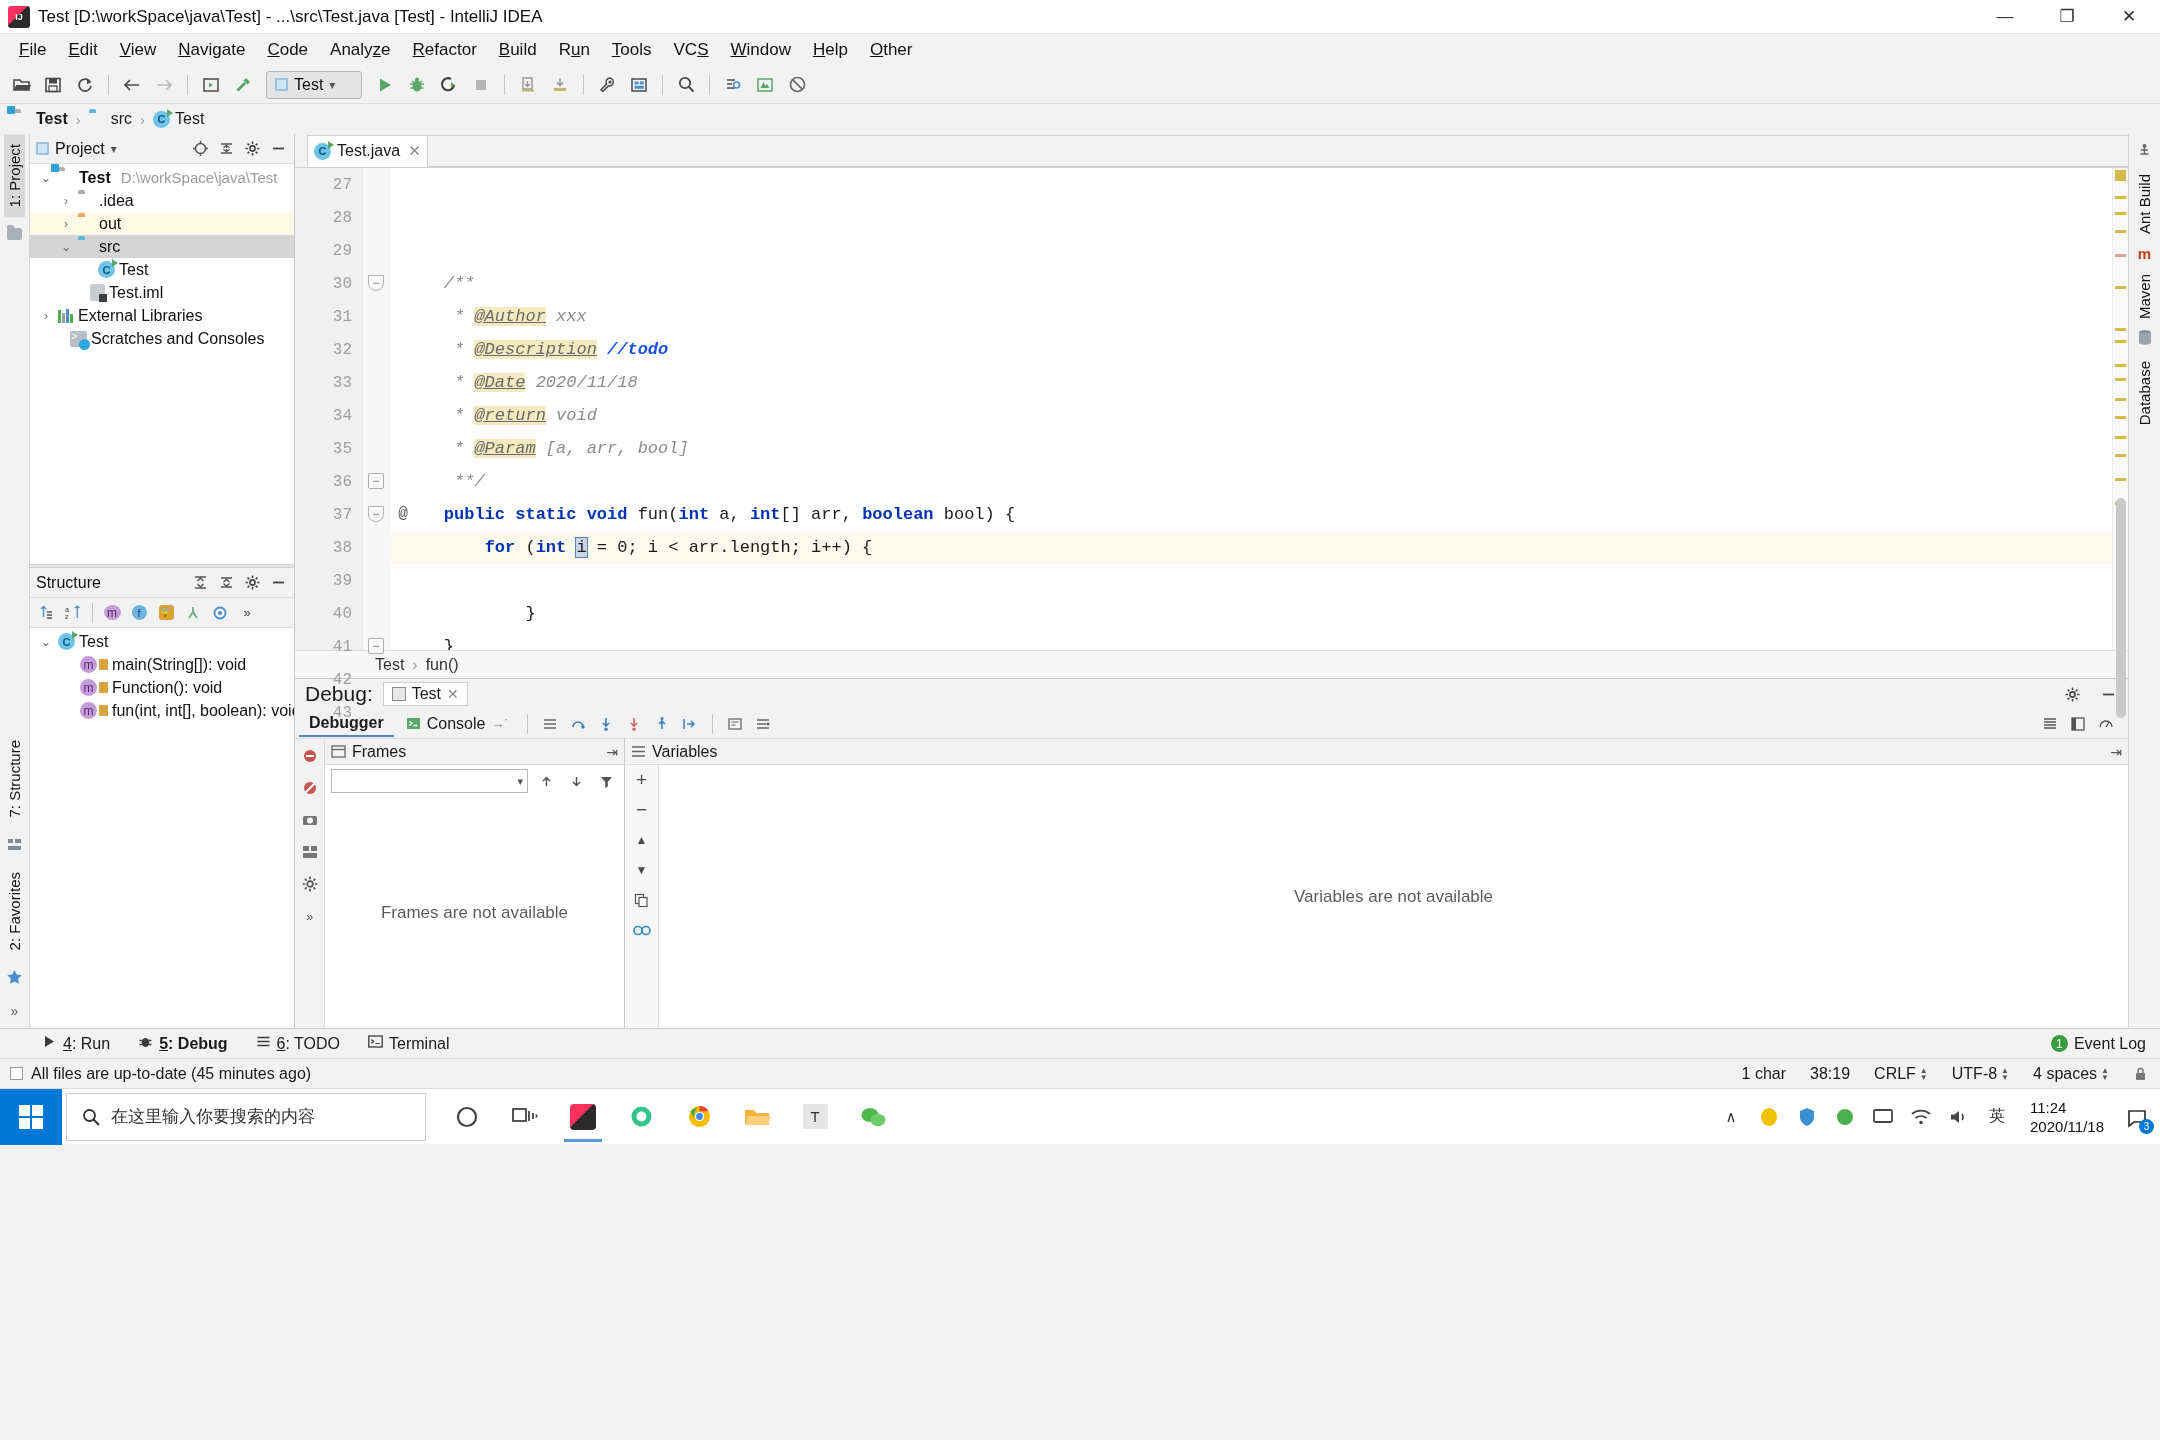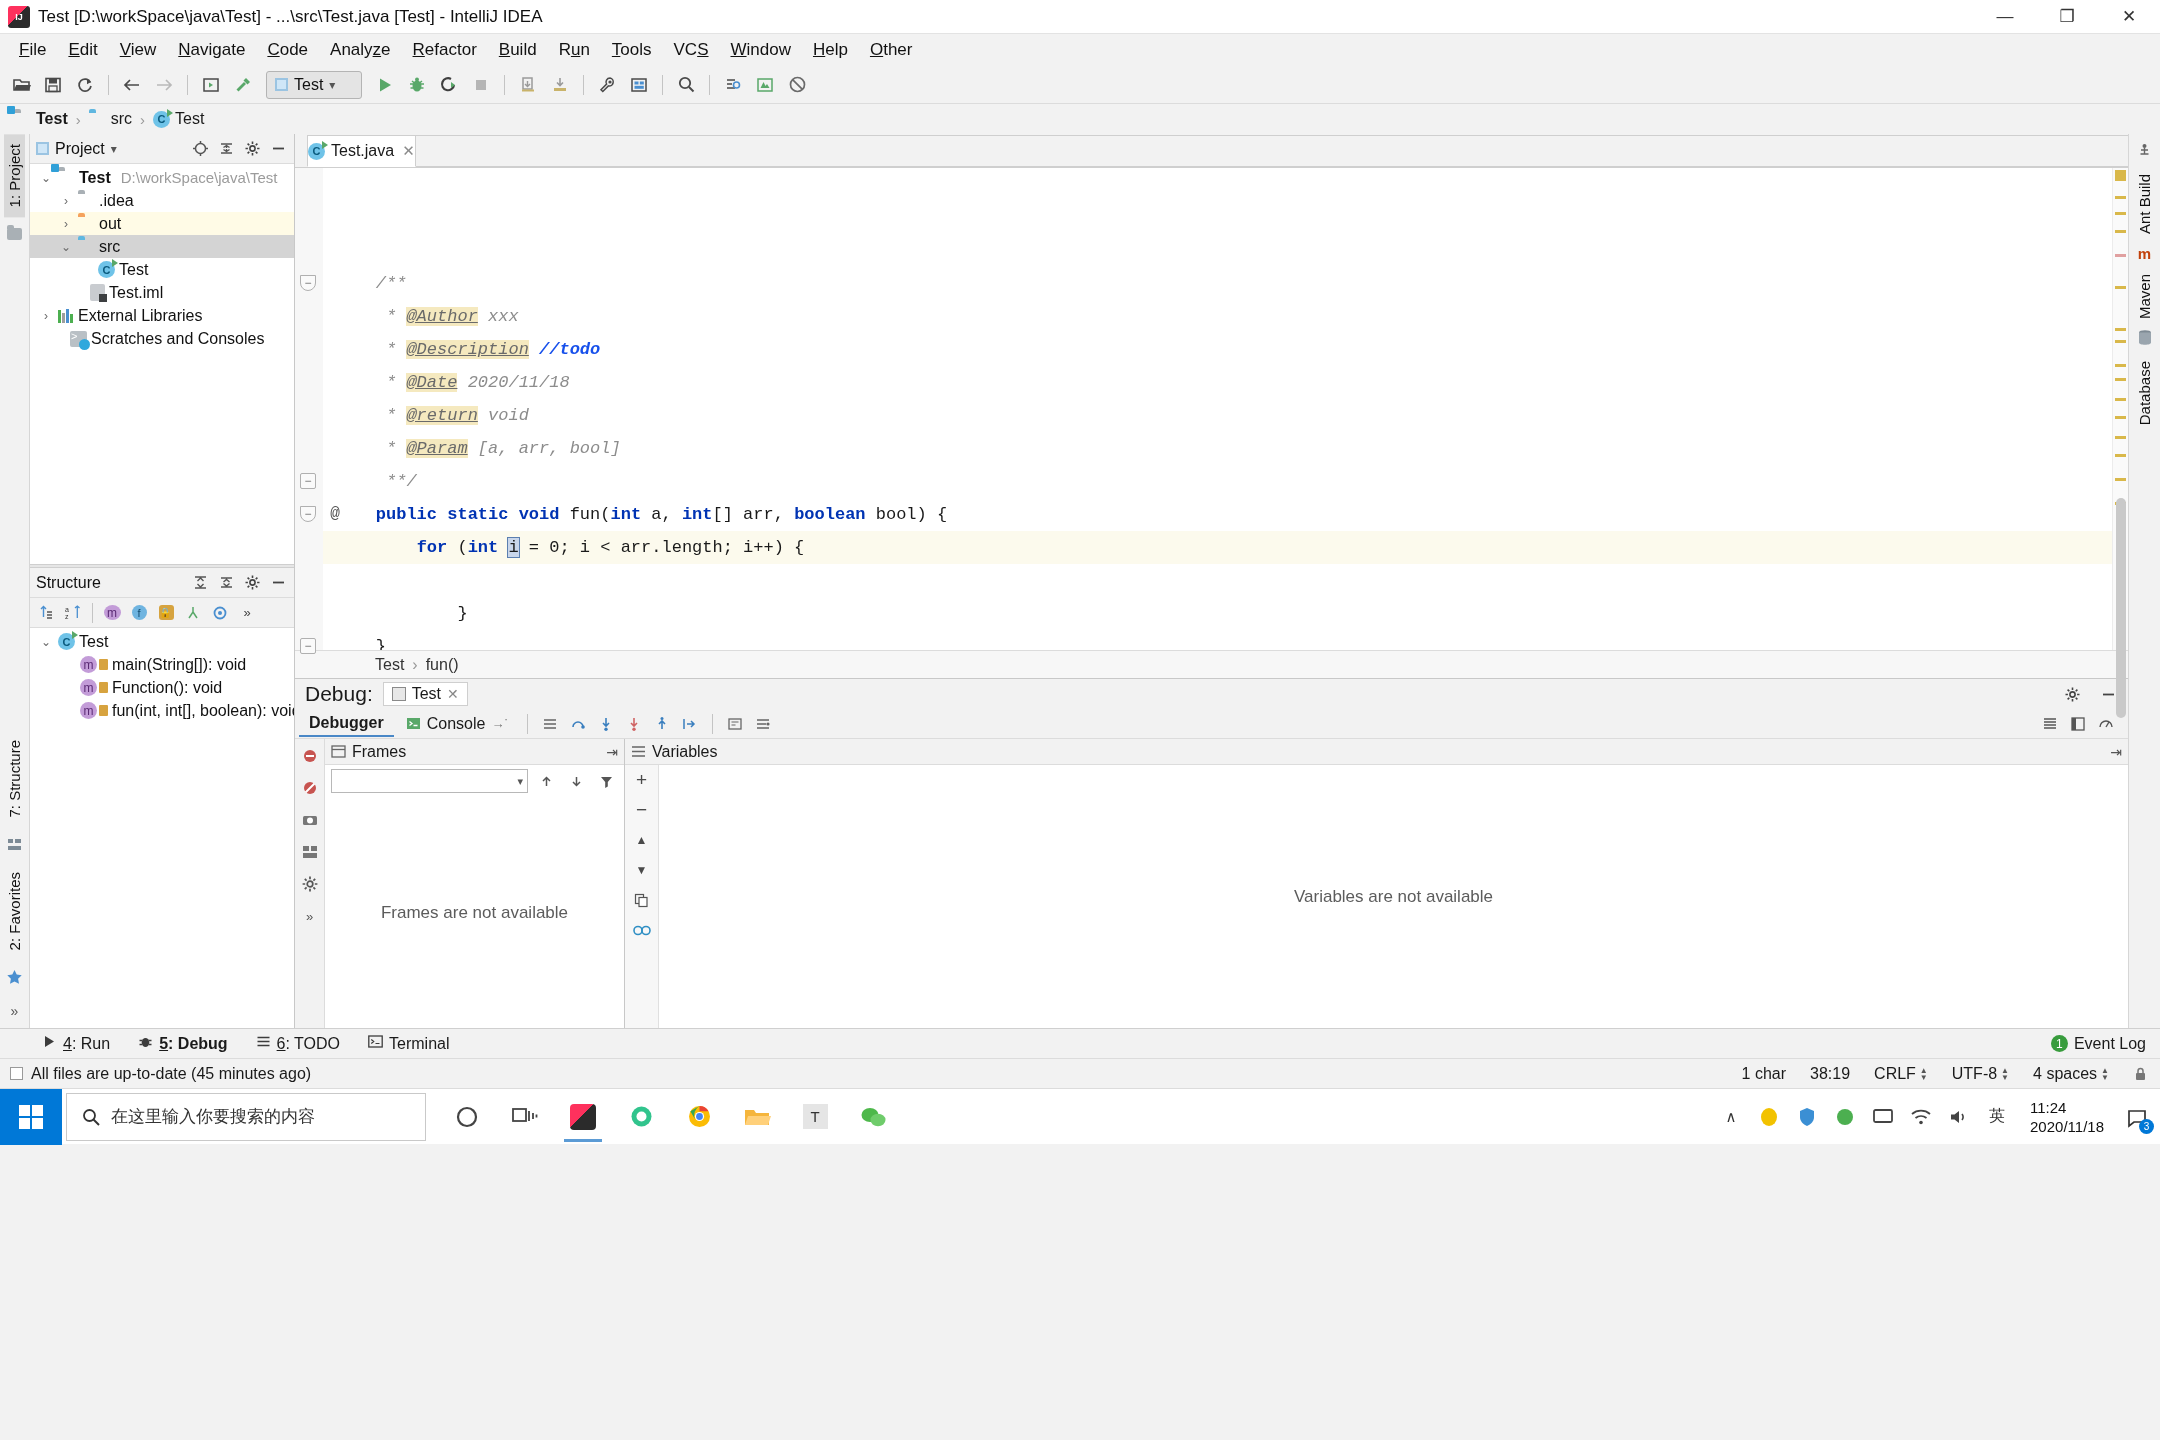--- a/index.html
+++ b/index.html
@@ -122,21 +122,21 @@
   
   .stoolbar { height:30px; background:#f2f2f2; display:flex; align-items:center; gap:3px;
               padding:0 4px; border-bottom:1px solid #dcdcdc; }
   .sbtn { width:24px;height:24px; display:flex;align-items:center;justify-content:center;
           border-radius:3px; font-size:13px; }
 
   
   .editorcol { flex:1; display:flex; flex-direction:column; min-width:0; background:#fff; }
   .tabstrip { height:34px; background:#f2f2f2; display:flex; align-items:flex-end;
               border-bottom:1px solid #cfcfcf; flex:0 0 34px; }
-  .etab { height:32px; display:flex; align-items:center; gap:6px; padding:0 0;
+  .etab { height:32px; display:flex; align-items:center; gap:6px; padding:0 6px;
           background:#fff; border:1px solid #cfcfcf; border-bottom:1px solid #fff;
           margin-left:12px; font-size:16px; }
   .etab .x { color:#8a8a8a; font-size:15px; margin-left:2px; }
   .tabrest{ flex:1; height:32px; border-bottom:1px solid #cfcfcf; background:#f2f2f2;
             border-top:1px solid #cfcfcf; margin-left:0; }
   .edarea { flex:1; display:flex; min-height:0; position:relative; background:#fff; }
   .gutter { width:68px; background:#f0f0f0; flex:0 0 68px; position:relative;
             border-right:1px solid #ececec; }
   .gline { height:33px; display:flex; align-items:center; justify-content:flex-end;
            padding-right:10px; font-size:16px; color:#a0a0a0;
@@ -649,20 +649,39 @@
           <span class="cls-ico">
               <span class="play"></span>
             </span>
           <span>Test.java</span>
           <span class="x">✕</span>
         </div>
         <div class="tabrest"></div>
       </div>
 
       <div class="edarea">
+        <div class="gutter" id="gutter">
+            <div class="gline">27</div>
+            <div class="gline">28</div>
+            <div class="gline">29</div>
+            <div class="gline">30</div>
+            <div class="gline">31</div>
+            <div class="gline">32</div>
+            <div class="gline">33</div>
+            <div class="gline">34</div>
+            <div class="gline">35</div>
+            <div class="gline">36</div>
+            <div class="gline">37</div>
+            <div class="gline">38</div>
+            <div class="gline">39</div>
+            <div class="gline">40</div>
+            <div class="gline">41</div>
+            <div class="gline">42</div>
+            <div class="gline">43</div>
+          </div>
         <div class="foldcol" id="foldcol">
             <div class="fmark tip" style="top: 107px;">−</div>
             <div class="fmark top" style="top: 305px;">−</div>
             <div class="fmark tip" style="top: 338px;">−</div>
             <div class="fmark top" style="top: 470px;">−</div>
           </div>
         <div class="codearea" id="codearea">
             <div class="cline">&nbsp;</div>
             <div class="cline">&nbsp;</div>
             <div class="cline">&nbsp;</div>

